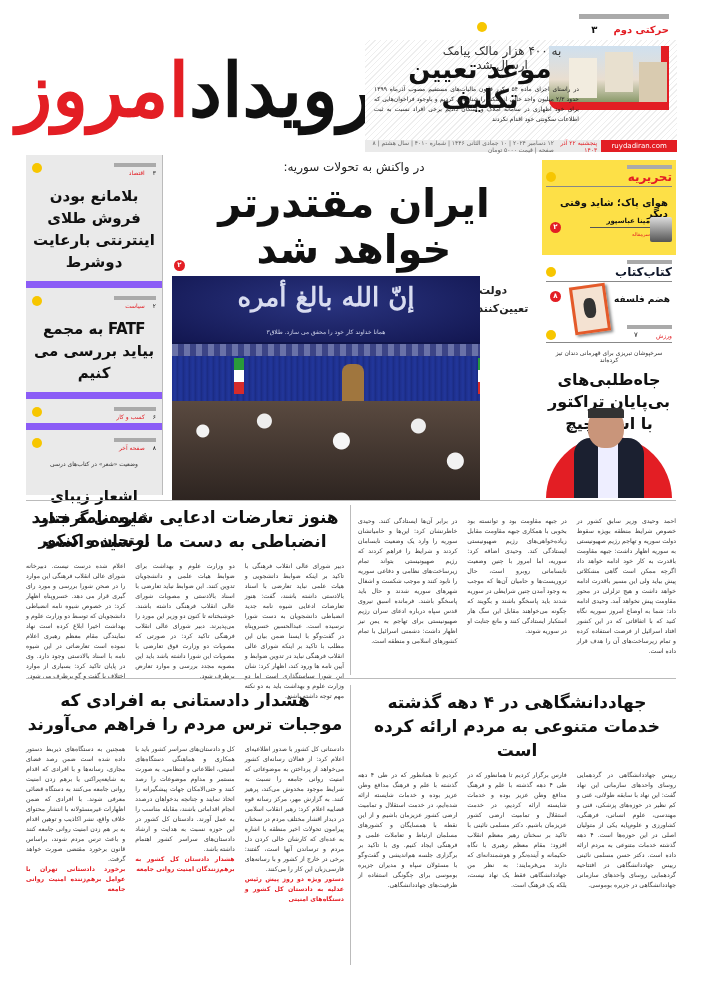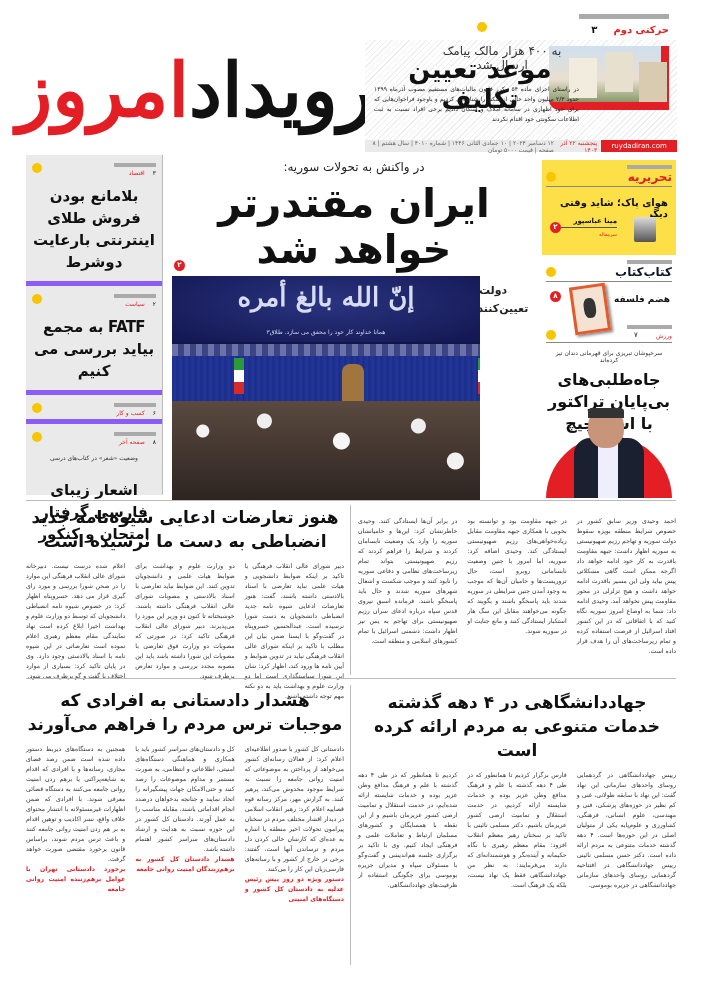--- a/index.html
+++ b/index.html
@@ -20,36 +20,36 @@
   .secnum-head .lbl{color:#e31e24}
   .secbar{position:absolute;right:8px;top:-26px;width:90px;height:5px;background:#aaa}
   .infobar{left:365px;top:140px;width:312px;height:12px;background:#eaeaea;font-size:6px;color:#555;display:flex;align-items:center}
   .infobar .site{background:#e31e24;color:#fff;width:100px;height:12px;font-size:7px;text-align:center;line-height:12px;direction:ltr}
   .infobar .date{color:#e31e24;padding-right:4px}
   .infobar .meta{padding-right:4px;color:#666}
   .dot{width:10px;height:10px;border-radius:50%;background:#f7c600}
   .rnum{width:11px;height:11px;border-radius:50%;background:#e31e24;color:#fff;font-size:7px;text-align:center;line-height:11px;font-weight:bold}
   
   .lside{left:26px;top:155px;width:137px;height:340px;background:#eaeaea;border-right:1px solid #bbb}
-  .lbox{position:relative;border-bottom:5px solid #8b5cf6;padding:0 6px;text-align:center}
+  .lbox{position:relative;border-bottom:7px solid #8b5cf6;padding:0 6px;text-align:center}
   .lbox .hdr{display:flex;justify-content:space-between;align-items:flex-start;padding-top:8px;height:24px}
   .lbox .tag{text-align:right;font-size:6px;color:#e31e24}
   .lbox .tag .bar{width:42px;height:4px;background:#aaa;margin-bottom:2px}
   .lbox .tag span{color:#111;margin-left:8px}
   .lbox .ttl{font-weight:bold;font-size:15px;line-height:22px;letter-spacing:-.6px;padding:6px 0 8px}
   .lbox .kick{font-size:6px;color:#333;padding-top:6px}
   
   .rside{left:542px;top:160px;width:134px}
   .rbox{position:relative;padding:0 4px}
   .rbox .hdr{display:flex;justify-content:space-between;align-items:center;padding-top:10px;border-bottom:1px solid #888;padding-bottom:2px}
   .rbox .hdr .lbl{font-weight:bold;font-size:12px;color:#e31e24}
   .rbox .hdr .bar{position:absolute;right:4px;top:5px;width:45px;height:4px;background:#aaa}
   .editorial{background:#fde047;height:95px}
   .editorial .t{font-weight:bold;font-size:10px;text-align:right;padding:10px 4px 0}
-  .author{position:absolute;right:20px;top:57px;display:flex;gap:17px;align-items:flex-start}
+  .author{position:absolute;right:4px;top:57px;display:flex;gap:0;align-items:flex-start}
   .avatar{width:22px;height:25px;background:linear-gradient(#ddd,#555);border-radius:2px}
   .aname{font-size:7px;font-weight:bold;border-bottom:1px solid #555;width:60px;padding-bottom:2px}
   .arole{font-size:5px;color:#e31e24;margin-top:3px}
   .bookimg{position:absolute;left:30px;top:30px;width:36px;height:48px;background:#f4e2d2;border:3px solid #e45a2a;transform:rotate(-8deg);box-shadow:2px 2px 3px #888}
   .bookimg:after{content:"";position:absolute;left:9px;top:10px;width:12px;height:20px;background:#333;border-radius:40%}
   .sport-kick{font-size:6px;text-align:center;color:#333;margin-top:6px}
   .sport-title{font-weight:bold;font-size:16px;line-height:22px;text-align:center;letter-spacing:-.8px;margin-top:6px}
   .coach{position:absolute;left:0;top:248px;width:134px;height:90px;overflow:hidden}
   .coach .circle{position:absolute;left:4px;top:28px;width:126px;height:126px;border-radius:50%;background:#e31e24}
   .coach .body{position:absolute;left:32px;top:30px;width:70px;height:70px;background:#1b2030;border-radius:16px 16px 0 0}

